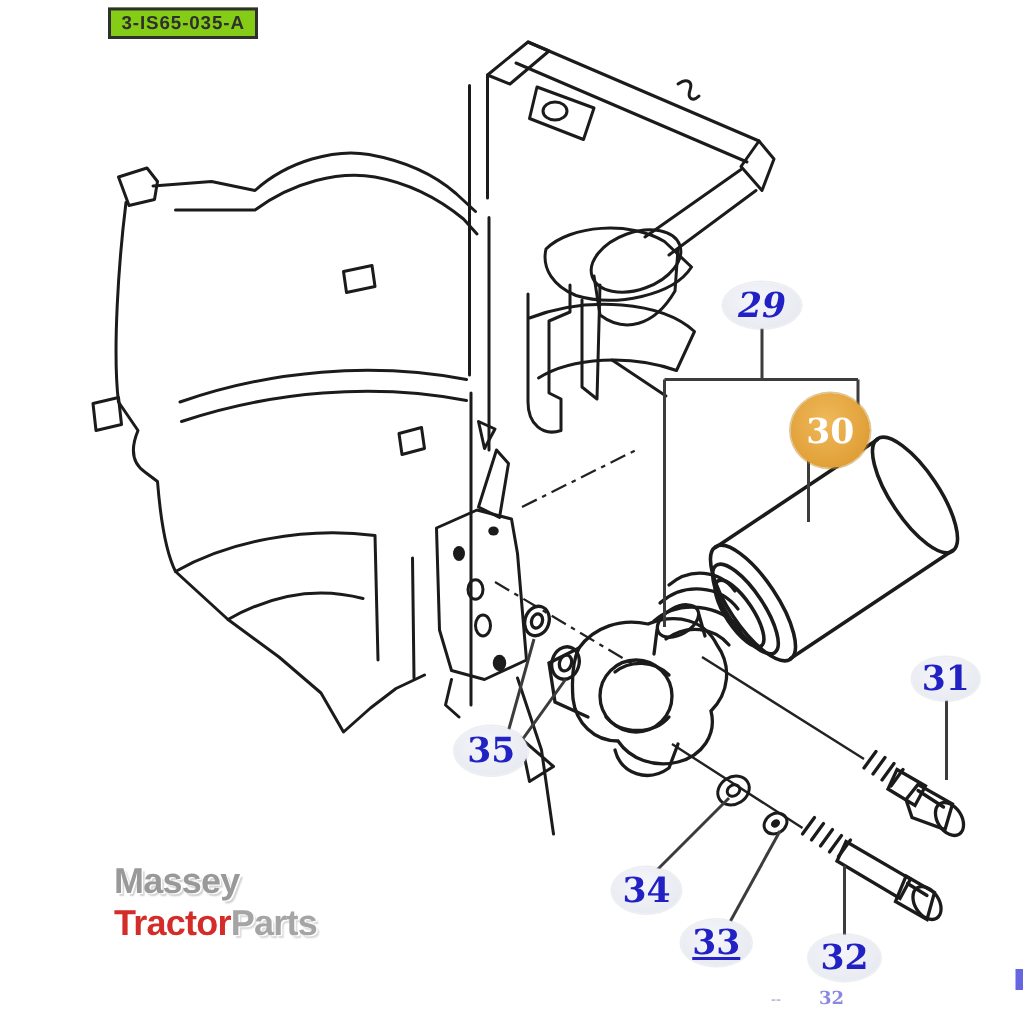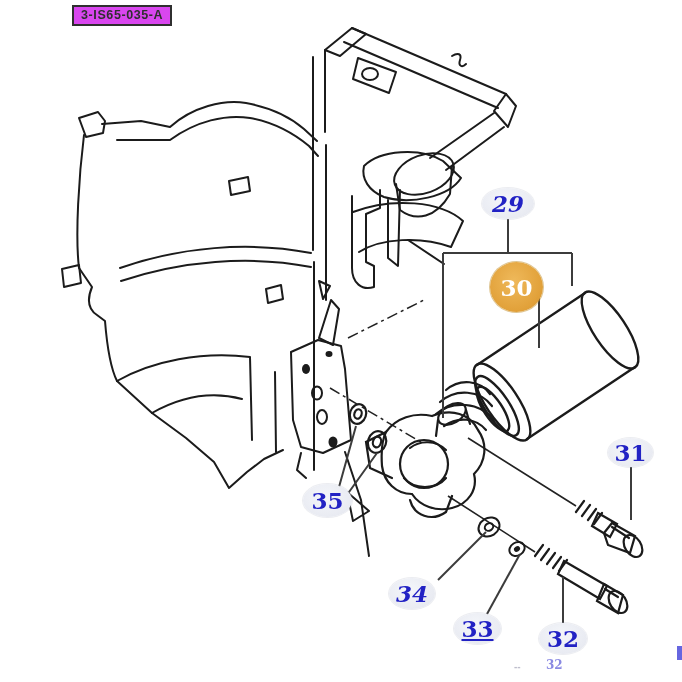--- a/index.html
+++ b/index.html
@@ -1,36 +1,36 @@
 <!DOCTYPE html>
 <html><head>
 <meta charset="utf-8">
 <style>
   html,body{margin:0;padding:0;background:#fff;}
   #stage{position:relative;width:682px;height:682px;background:#ffffff;overflow:hidden;
          font-family:"Liberation Sans",sans-serif;}
   #drawing{position:absolute;left:0;top:0;}
 
-  .ref-label{position:absolute;left:72px;top:5px;border:2px solid #2f2f2f;background:#d946ef;
+  .ref-label{position:absolute;left:72px;top:5px;border:2px solid #2f2f2f;background:#84cc16;
              padding:1px 7px 2px 7px;font:bold 12.5px "Liberation Sans",sans-serif;
              letter-spacing:.6px;color:#2f2f2f;white-space:nowrap;}
 
   .callout{position:absolute;border-radius:50%;display:flex;align-items:center;justify-content:center;
            background:radial-gradient(ellipse at 45% 38%, #f4f6fa 0%, #e9ebf2 70%, #dfe2ea 100%);
            color:#2222c4;font:bold 23px "DejaVu Serif",serif;line-height:1;cursor:pointer;
            box-shadow:0 0 0 1px rgba(180,185,200,.25);}
   .callout.hl{background:radial-gradient(ellipse at 45% 38%, #efb95b 0%, #e2a23b 65%, #d4922c 100%);
               color:#ffffff;box-shadow:0 0 0 1px rgba(190,140,40,.5);}
 
   .c29{left:482px;top:188px;width:52px;height:31px;font-style:italic;}
-  .c30{left:490px;top:262px;width:53px;height:50px;}
+  .c30{left:527px;top:262px;width:53px;height:50px;}
   .c31{left:608px;top:438px;width:45px;height:29px;}
   .c32{left:539px;top:623px;width:48px;height:31px;}
   .c33{left:454px;top:613px;width:47px;height:31px;text-decoration:underline;}
-  .c34{left:389px;top:578px;width:46px;height:31px;font-style:italic;}
+  .c34{left:408px;top:578px;width:46px;height:31px;}
   .c35{left:303px;top:484px;width:49px;height:33px;}
 
   .watermark{position:absolute;left:76px;top:574px;line-height:23px;user-select:none;}
   .wm-row1{display:block;font:bold 24px "Liberation Sans",sans-serif;letter-spacing:-.5px;
            color:#999999;text-shadow:1px 1px 0 #ffffff,2px 2px 1px rgba(0,0,0,.18);}
   .wm-red{font:bold 24px "Liberation Sans",sans-serif;letter-spacing:-.5px;color:#d42c28;
           text-shadow:1px 1px 0 rgba(255,255,255,.5);}
   .wm-gray{font:bold 24px "Liberation Sans",sans-serif;letter-spacing:-.5px;color:#a5a5a5;
            text-shadow:1px 1px 0 #ffffff,2px 2px 1px rgba(0,0,0,.15);}
 
@@ -153,18 +153,21 @@
   <div class="ref-label">3-IS65-035-A</div>
 
   <div class="callout c29">29</div>
   <div class="callout c30 hl">30</div>
   <div class="callout c31">31</div>
   <div class="callout c32">32</div>
   <div class="callout c33">33</div>
   <div class="callout c34">34</div>
   <div class="callout c35">35</div>
 
+  <div class="watermark">
+    <span class="wm-row1">Massey</span><span class="wm-red">Tractor</span><span class="wm-gray">Parts</span>
+  </div>
 
   <span class="ghost-dash">--</span>
   <span class="ghost-num">32</span>
   <div class="edge-artifact"></div>
 
 </div>
 
 </body></html>

